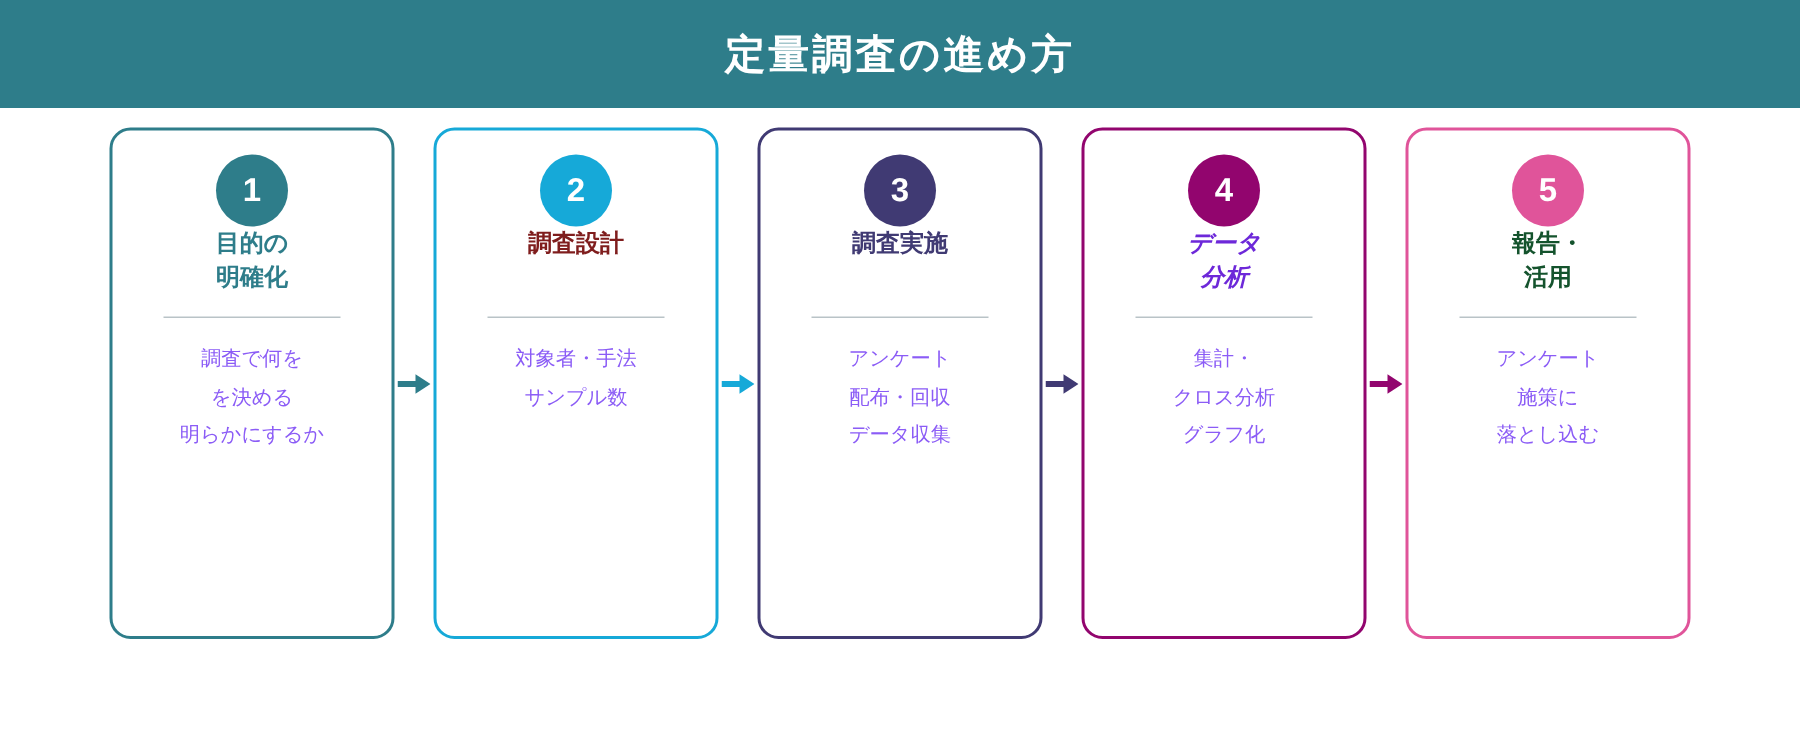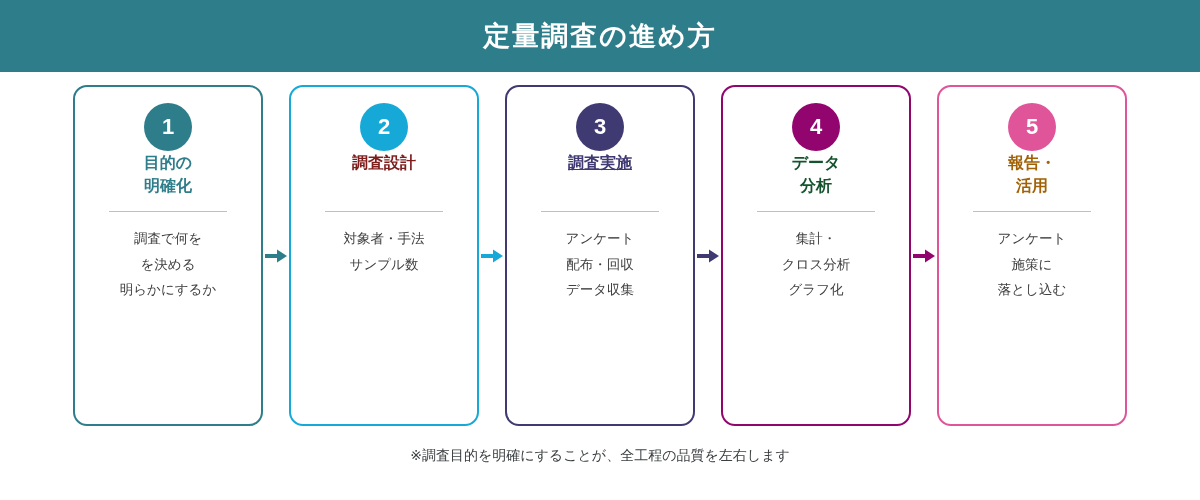--- a/index.html
+++ b/index.html
@@ -76,21 +76,21 @@
   .divider {
     width: 118px;
     height: 1px;
     background: #b9c3c7;
     margin-top: 12px;
   }
   .step-desc {
     margin-top: 14px;
     font-size: 13.5px;
     line-height: 1.9;
-    color: #404040;
+    color: #8b5cf6;
     text-align: center;
   }
   .arrow {
     width: 26px;
     height: 341px;
     display: flex;
     align-items: center;
     justify-content: center;
   }
   .arrow svg {
@@ -156,21 +156,21 @@
       <svg width="22" height="14" viewBox="0 0 22 14" aria-hidden="true">
         <g>
           <rect x="0" y="5" width="13" height="4" fill="#16a9d8"></rect>
           <polygon points="12,0.5 22,7 12,13.5" fill="#16a9d8"></polygon>
         </g>
       </svg>
     </div>
 
     <div class="step" style="border-color: rgb(64, 58, 115);">
       <div class="badge" style="background: rgb(64, 58, 115);">3</div>
-      <div class="step-title" style="color: rgb(64, 58, 115); text-decoration: underline;">
+      <div class="step-title" style="color: rgb(64, 58, 115);">
         <div>調査実施</div>
       </div>
       <div class="divider"></div>
       <div class="step-desc">
         <div>アンケート</div>
         <div>配布・回収</div>
         <div>データ収集</div>
       </div>
     </div>
 
@@ -178,21 +178,21 @@
       <svg width="22" height="14" viewBox="0 0 22 14" aria-hidden="true">
         <g>
           <rect x="0" y="5" width="13" height="4" fill="#403a73"></rect>
           <polygon points="12,0.5 22,7 12,13.5" fill="#403a73"></polygon>
         </g>
       </svg>
     </div>
 
     <div class="step" style="border-color: rgb(146, 5, 110);">
       <div class="badge" style="background: rgb(146, 5, 110);">4</div>
-      <div class="step-title" style="color: #14532d;">
+      <div class="step-title" style="color: #6d28d9; font-style: italic;">
         <div>データ</div>
         <div>分析</div>
       </div>
       <div class="divider"></div>
       <div class="step-desc">
         <div>集計・</div>
         <div>クロス分析</div>
         <div>グラフ化</div>
       </div>
     </div>
@@ -201,29 +201,28 @@
       <svg width="22" height="14" viewBox="0 0 22 14" aria-hidden="true">
         <g>
           <rect x="0" y="5" width="13" height="4" fill="#92056e"></rect>
           <polygon points="12,0.5 22,7 12,13.5" fill="#92056e"></polygon>
         </g>
       </svg>
     </div>
 
     <div class="step" style="border-color: rgb(224, 84, 154);">
       <div class="badge" style="background: rgb(224, 84, 154);">5</div>
-      <div class="step-title" style="color: #a16207;">
+      <div class="step-title" style="color: #14532d;">
         <div>報告・</div>
         <div>活用</div>
       </div>
       <div class="divider"></div>
       <div class="step-desc">
         <div>アンケート</div>
         <div>施策に</div>
         <div>落とし込む</div>
       </div>
     </div>
 
   </div>
 
-  <div class="footnote">※調査目的を明確にすることが、全工程の品質を左右します</div>
 
 </div>
 
 </body></html>

